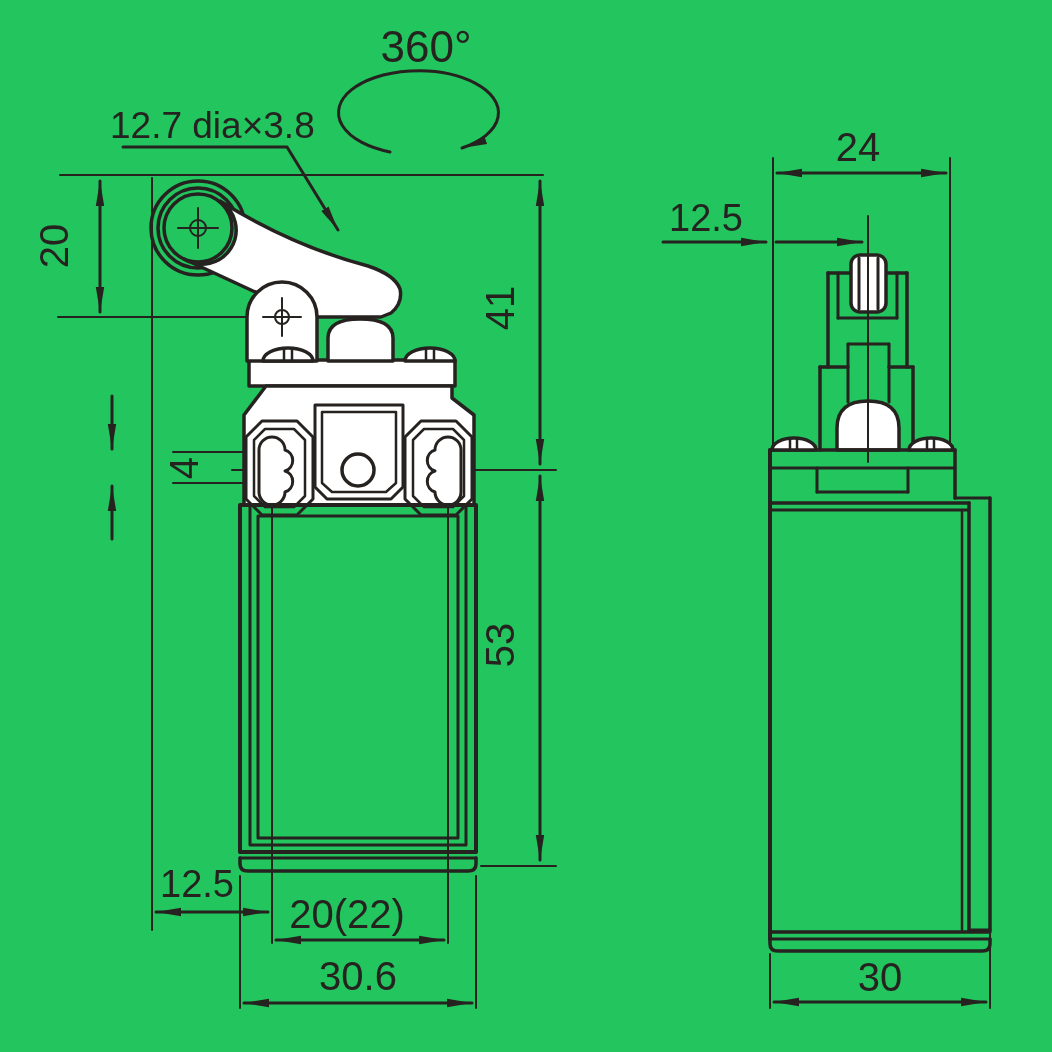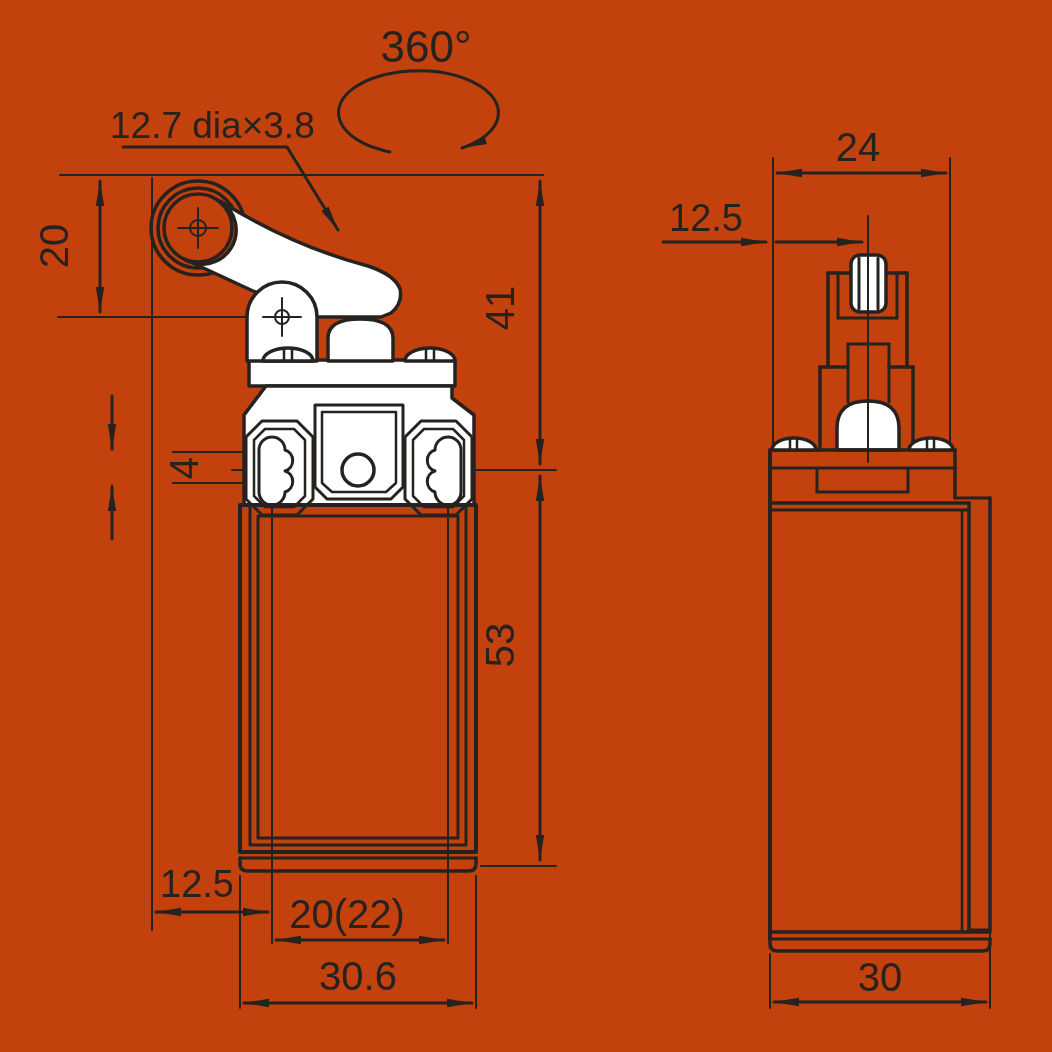--- a/index.html
+++ b/index.html
@@ -1,16 +1,16 @@
 <!DOCTYPE html>
 <html><head>
 <meta charset="utf-8">
 <style>
   html,body{margin:0;padding:0;background:#ffffff;}
-  .canvas{position:relative;width:1052px;height:1052px;background:#c2410c;overflow:hidden;}
+  .canvas{position:relative;width:1052px;height:1052px;background:#22c55e;overflow:hidden;}
   svg{display:block;}
   text{font-family:"Liberation Sans","DejaVu Sans",sans-serif;fill:#262220;}
   .dim-txt{font-size:40px;}
   .dim-txt-sm{font-size:38px;}
   .spec-txt{font-size:37px;}
   .rot-txt{font-size:44px;}
 </style>
 </head>
 <body>
 

